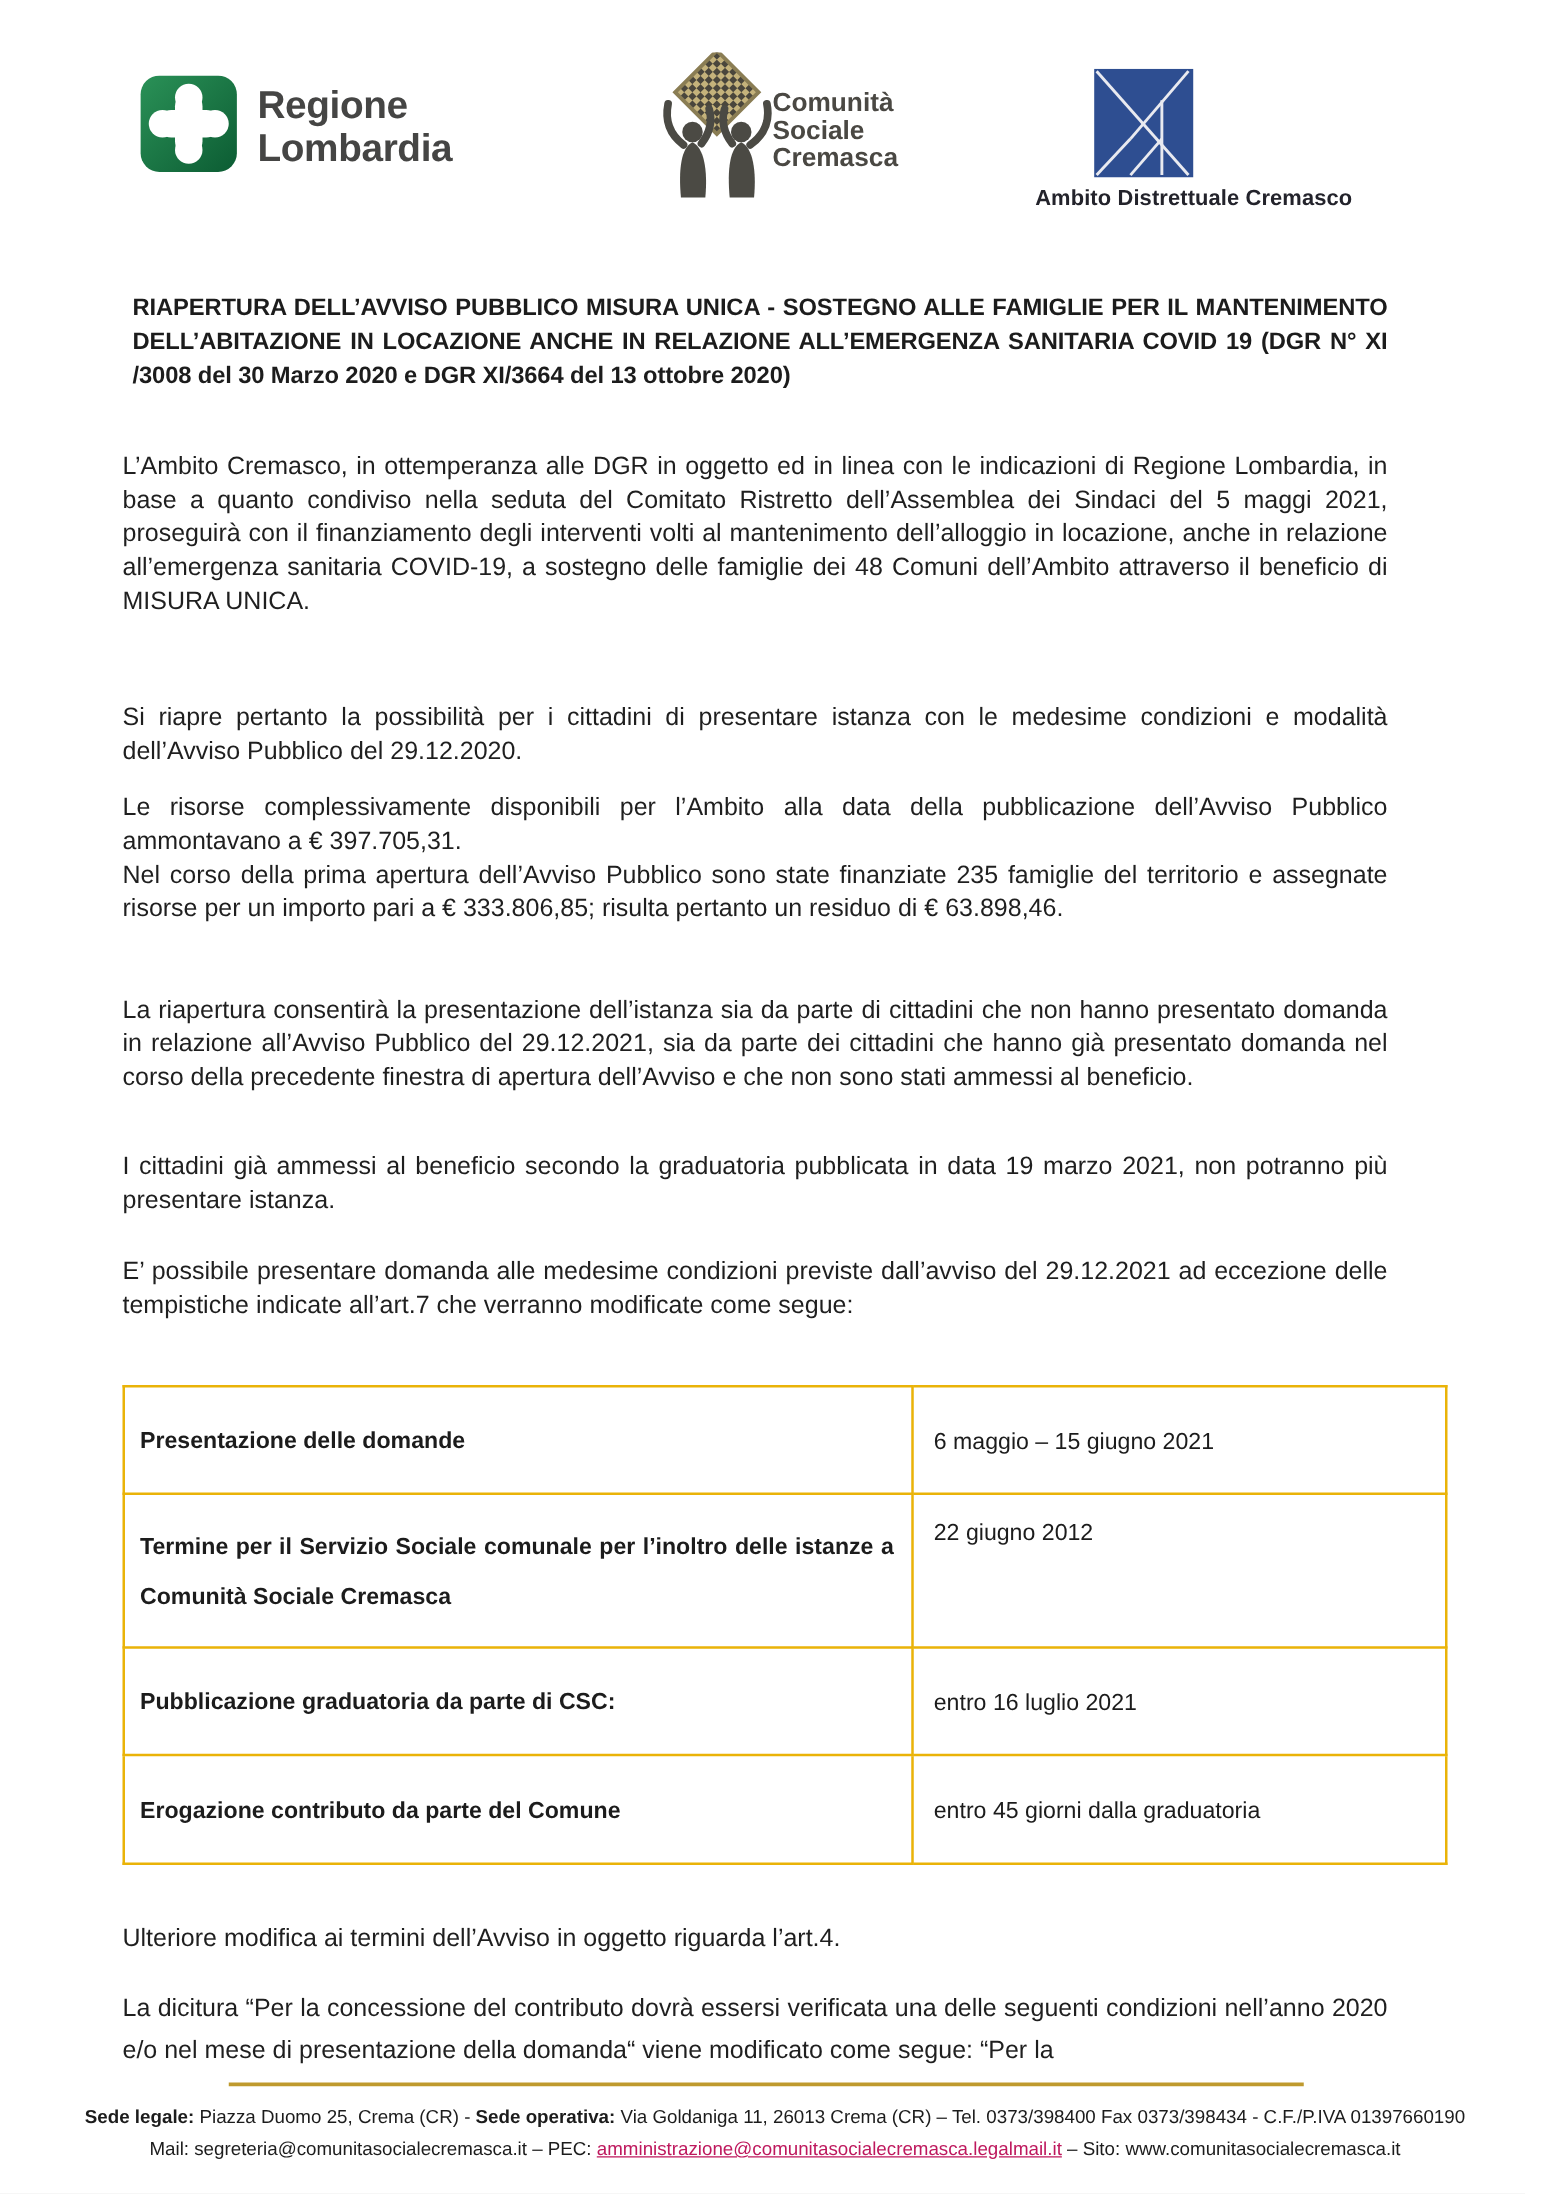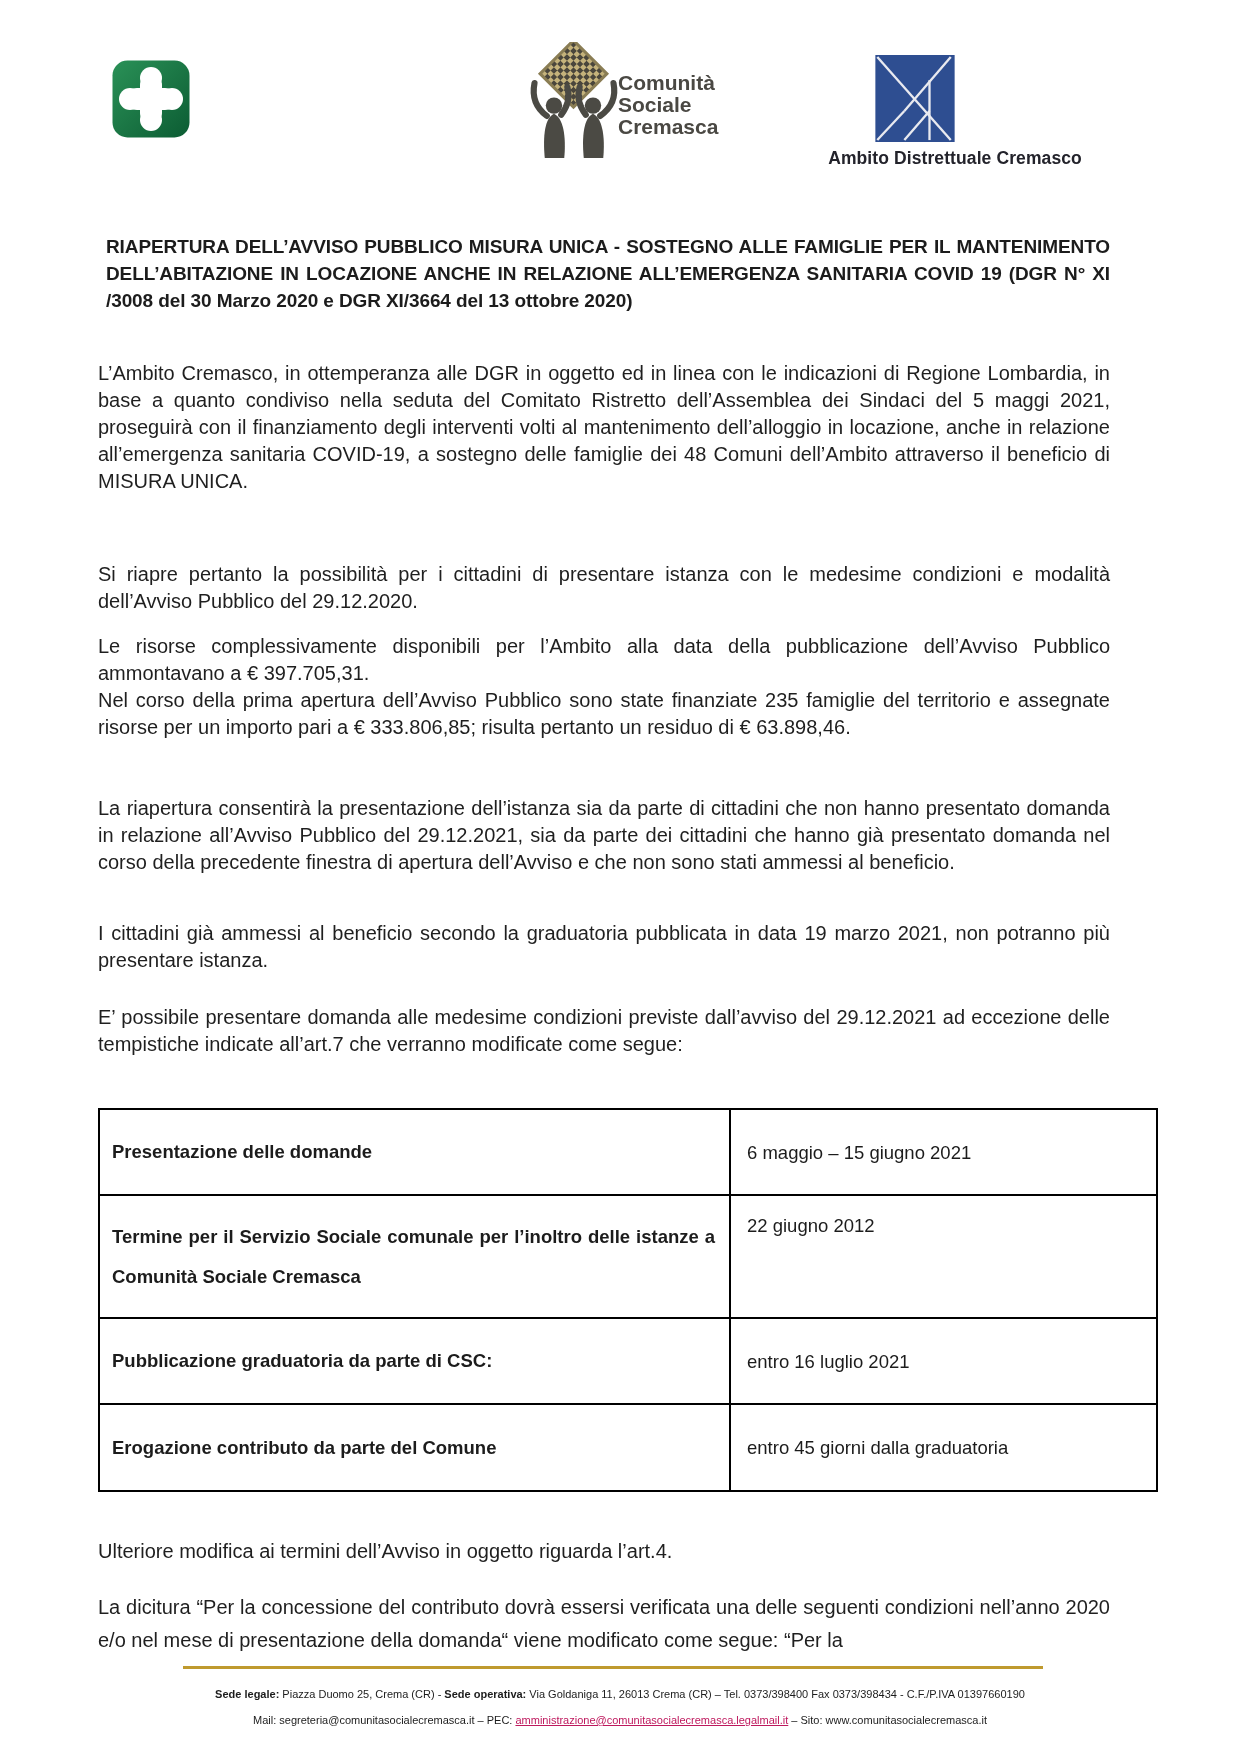--- a/index.html
+++ b/index.html
@@ -45,21 +45,21 @@
   p.closing{
     margin:0;font-size:20px;line-height:33px;
     text-align:justify;color:#1f1f1f;
   }
   
   table.schedule{
     border-collapse:collapse;table-layout:fixed;
     width:1002px;margin-top:50px;
   }
   table.schedule td{
-    border:2px solid #000000;
+    border:2px solid #eab308;
     font-size:18.5px;color:#1c1c1c;
     vertical-align:middle;
   }
   td.lbl{
     width:603px;font-weight:bold;text-align:justify;
     padding:8px 14px 8px 12px;line-height:40px;
   }
   td.val{
     width:399px;padding:8px 10px 8px 16px;line-height:27px;
   }
@@ -68,21 +68,21 @@
   tr.r3 td{height:68px;}
   tr.r4 td{height:69px;}
   tr.r2 td.val{vertical-align:top;padding-top:16px;}
   
   .footer-rule{
     position:absolute;left:183px;top:1666px;
     width:860px;height:3px;background:#bf9a2e;
   }
   .footer-text{
     position:absolute;top:1681px;left:30px;width:1180px;
-    text-align:center;font-size:11px;line-height:26px;color:#1c1c1c;
+    text-align:center;font-size:15px;line-height:26px;color:#1c1c1c;
   }
   .footer-text b{font-weight:bold;}
   .pec{text-decoration:underline;color:#be185d;}
 </style>
 </head>
 <body>
 
 <div class="page">
 
   <div class="header">
@@ -100,20 +100,24 @@
           <g fill="#ffffff">
             <circle cx="39" cy="18" r="11"></circle>
             <circle cx="18" cy="39" r="11"></circle>
             <circle cx="60" cy="39" r="11"></circle>
             <circle cx="39" cy="60" r="11"></circle>
             <rect x="28" y="14" width="22" height="50" rx="11"></rect>
             <rect x="14" y="28" width="50" height="22" rx="11"></rect>
           </g>
         </svg>
       </span>
+      <div class="wordmark">
+        <div>Regione</div>
+        <div>Lombardia</div>
+      </div>
     </div>
 
     <div class="logo-csc">
       <span>
         <svg width="100" height="118" viewBox="0 0 95 115">
           <defs>
             <pattern id="chk" width="9" height="9" patternUnits="userSpaceOnUse">
               <rect width="9" height="9" fill="#c4b27b"></rect>
               <rect width="4.5" height="4.5" fill="#4a463c"></rect>
               <rect x="4.5" y="4.5" width="4.5" height="4.5" fill="#4a463c"></rect>

